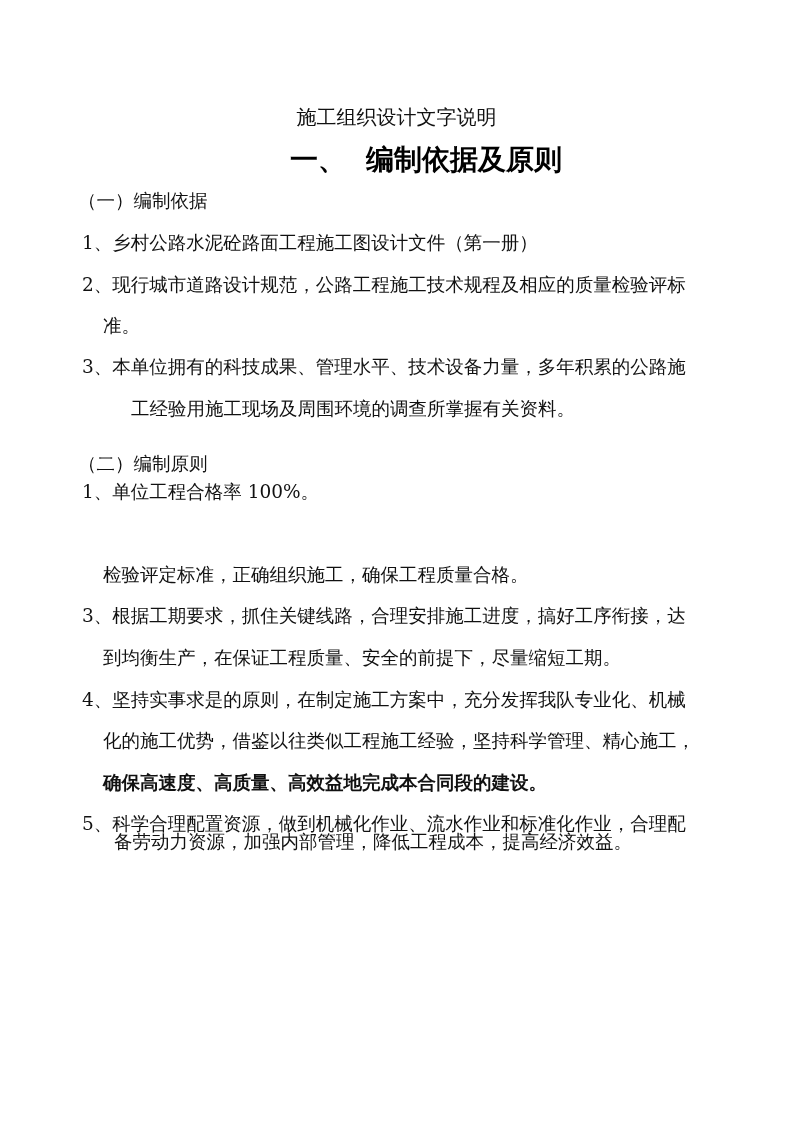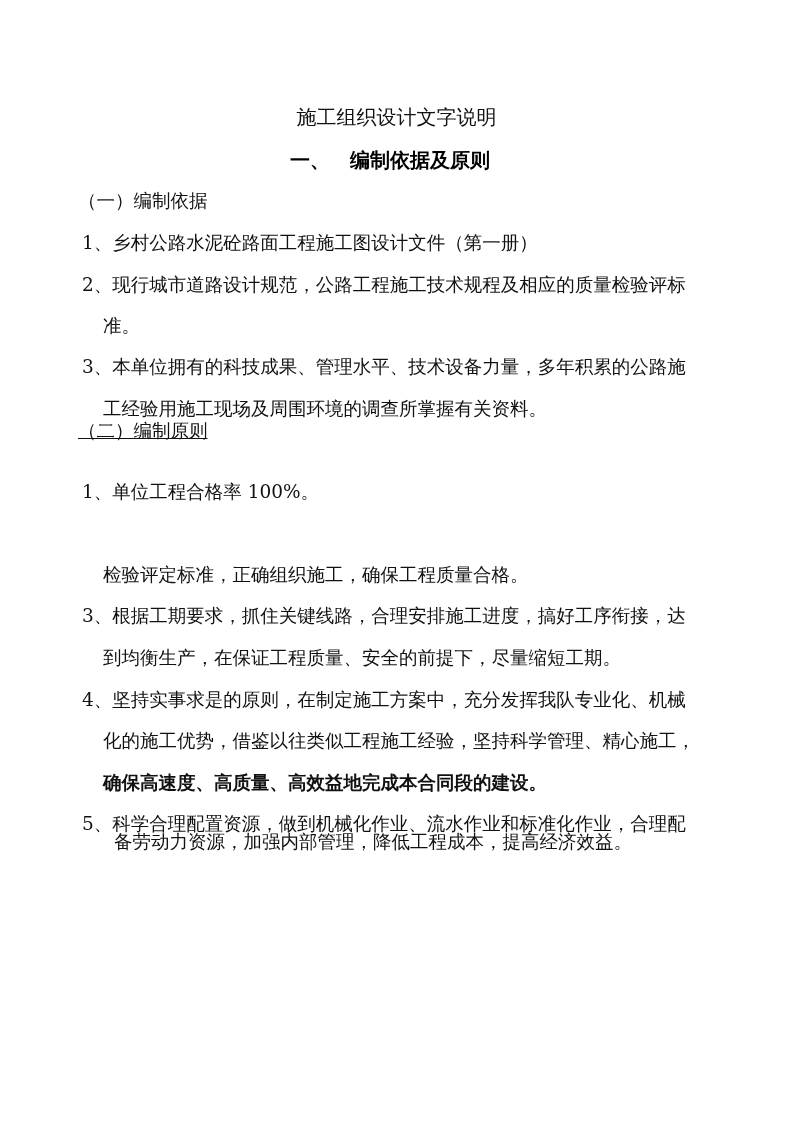--- a/index.html
+++ b/index.html
@@ -36,21 +36,21 @@
       width: 793px;
       text-align: center;
       font-size: 20px;
       line-height: 26px;
       color: #111111;
     }
     .section-heading {
       position: absolute;
       top: 147px;
       left: 290px;
-      font-size: 20px;
+      font-size: 28px;
       line-height: 26px;
       font-weight: bold;
       font-family: Liberation Serif, serif;
       color: #000000;
     }
     .section-heading .num { margin-right: 20px; }
     .sub-heading { left: 78px; }
     .item-first { left: 82px; }
     .item-cont { left: 103px; }
   </style>
@@ -66,23 +66,23 @@
   </div>
 
   <div class="line sub-heading" style="top:189px;">（一）编制依据</div>
 
   <div class="line item-first" style="top:231px;">1、乡村公路水泥砼路面工程施工图设计文件（第一册）</div>
 
   <div class="line item-first" style="top:273px;">2、现行城市道路设计规范，公路工程施工技术规程及相应的质量检验评标</div>
   <div class="line item-cont" style="top:314px;">准。</div>
 
   <div class="line item-first" style="top:355px;">3、本单位拥有的科技成果、管理水平、技术设备力量，多年积累的公路施</div>
-  <div class="line item-cont" style="top:397px;">工经验用施工现场及周围环境的调查所掌握有关资料。</div>
+  <div class="line item-cont" style="top:397px;margin-left:28px;">工经验用施工现场及周围环境的调查所掌握有关资料。</div>
 
-  <div class="line sub-heading" style="top:419px;text-decoration:underline;">（二）编制原则</div>
+  <div class="line sub-heading" style="top:452px;">（二）编制原则</div>
 
   <div class="line item-first" style="top:480px;">1、单位工程合格率 100%。</div>
 
   <div class="line item-cont" style="top:563px;">检验评定标准，正确组织施工，确保工程质量合格。</div>
 
   <div class="line item-first" style="top:604px;text-align:center;">3、根据工期要求，抓住关键线路，合理安排施工进度，搞好工序衔接，达</div>
   <div class="line item-cont" style="top:646px;">到均衡生产，在保证工程质量、安全的前提下，尽量缩短工期。</div>
 
   <div class="line item-first" style="top:688px;">4、坚持实事求是的原则，在制定施工方案中，充分发挥我队专业化、机械</div>
   <div class="line item-cont" style="top:729px;">化的施工优势，借鉴以往类似工程施工经验，坚持科学管理、精心施工，</div>

